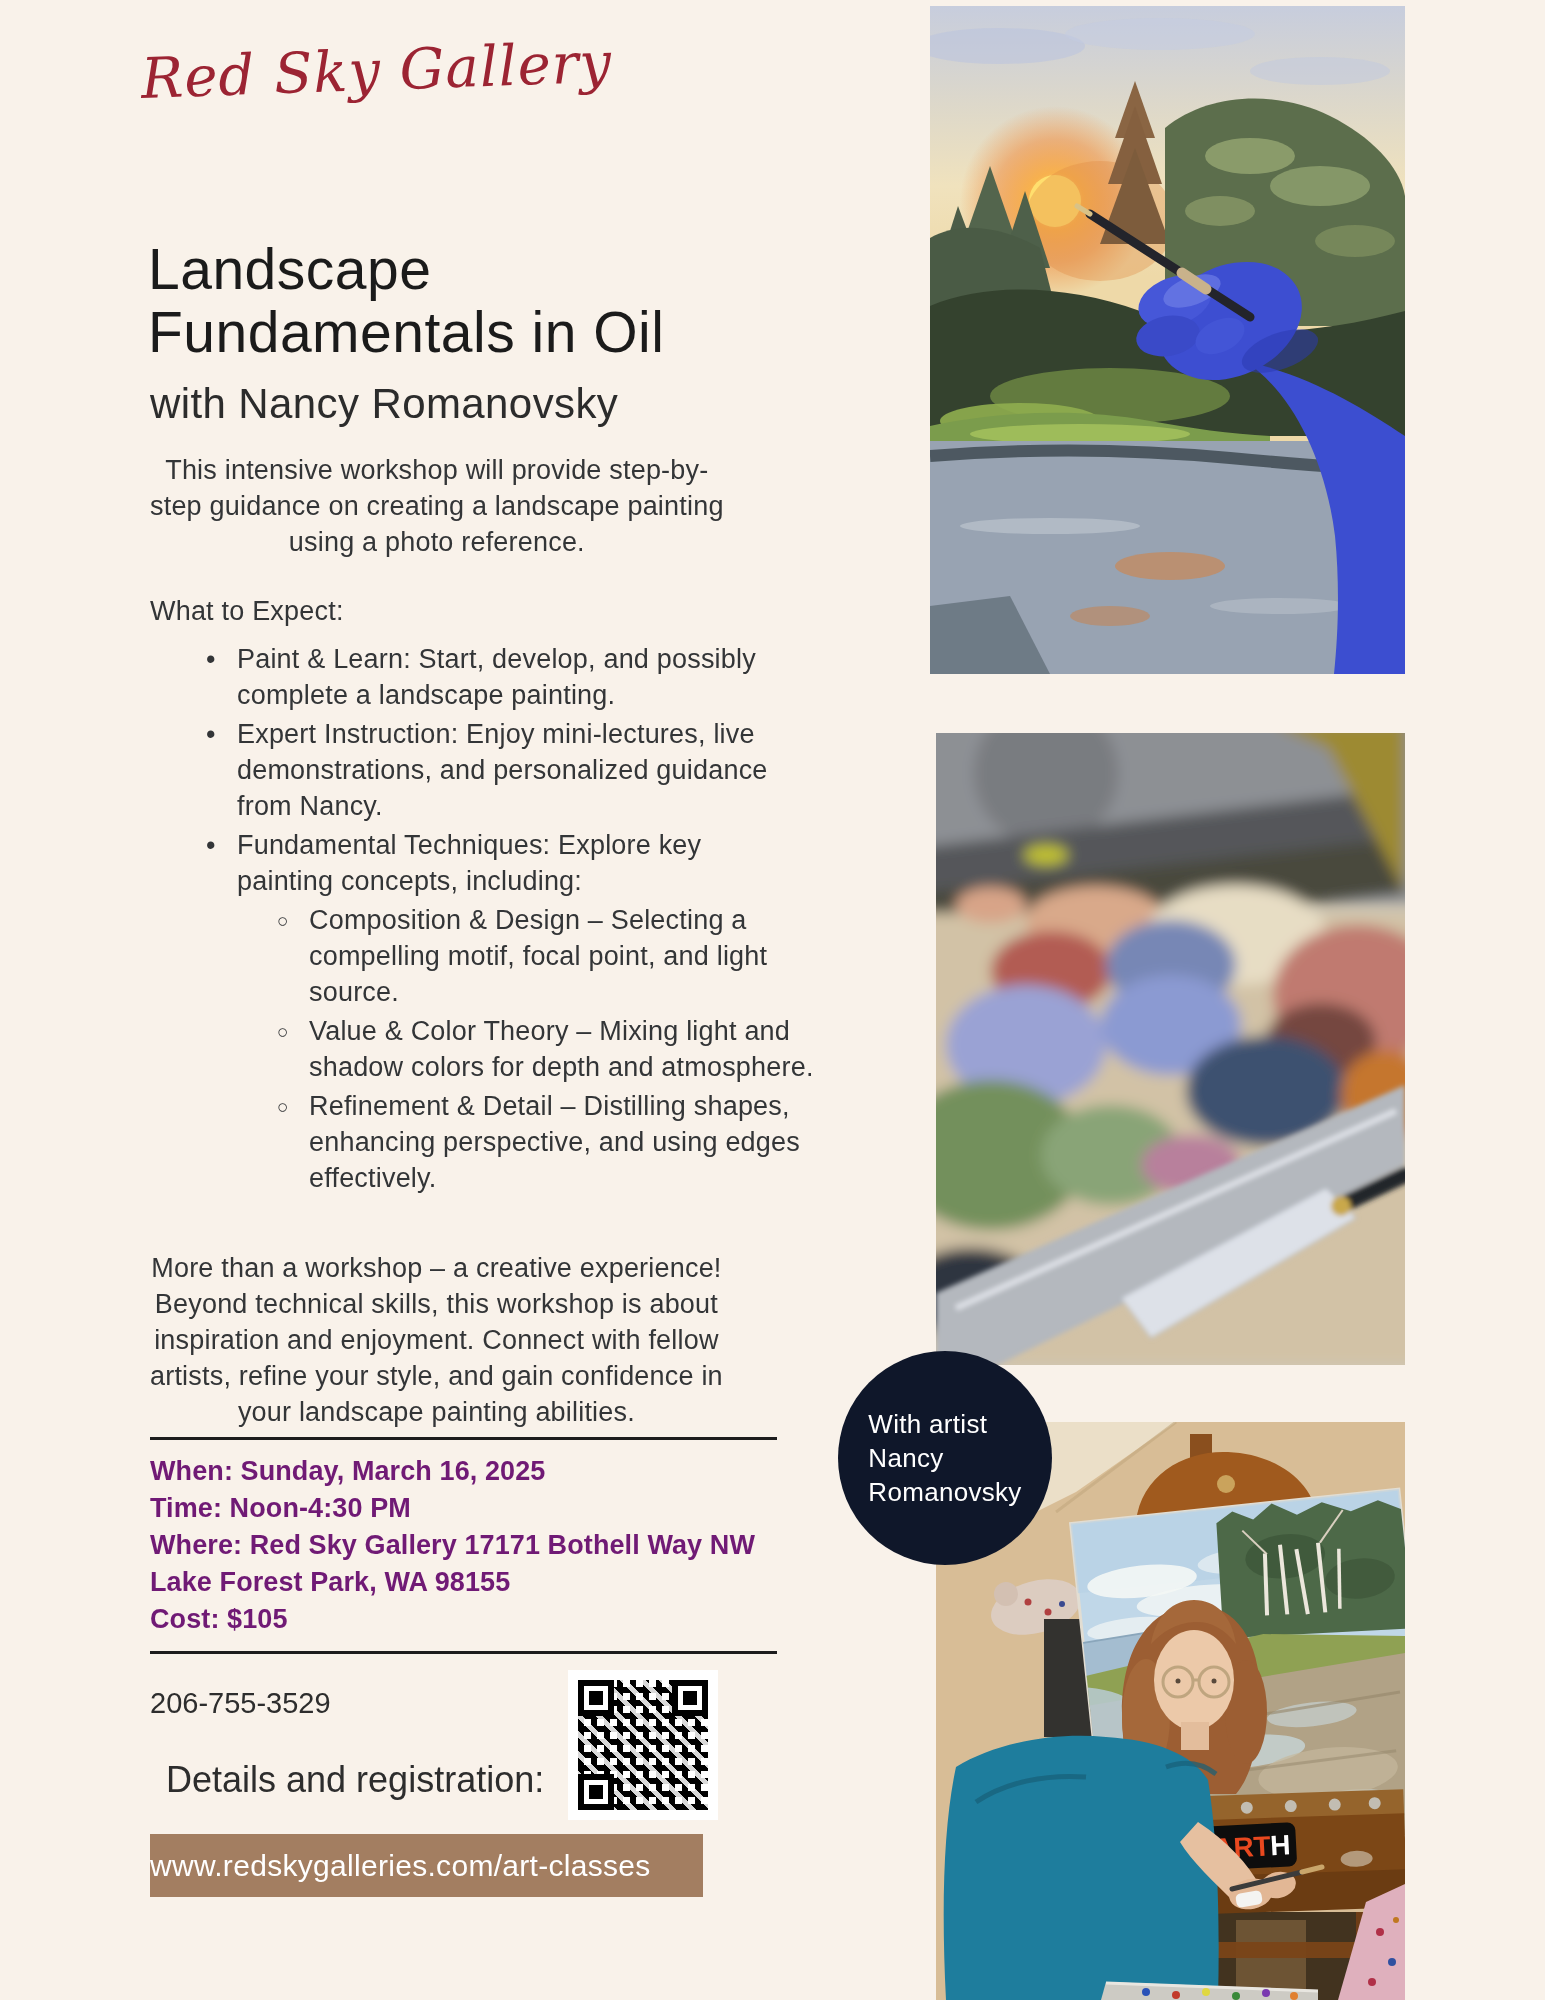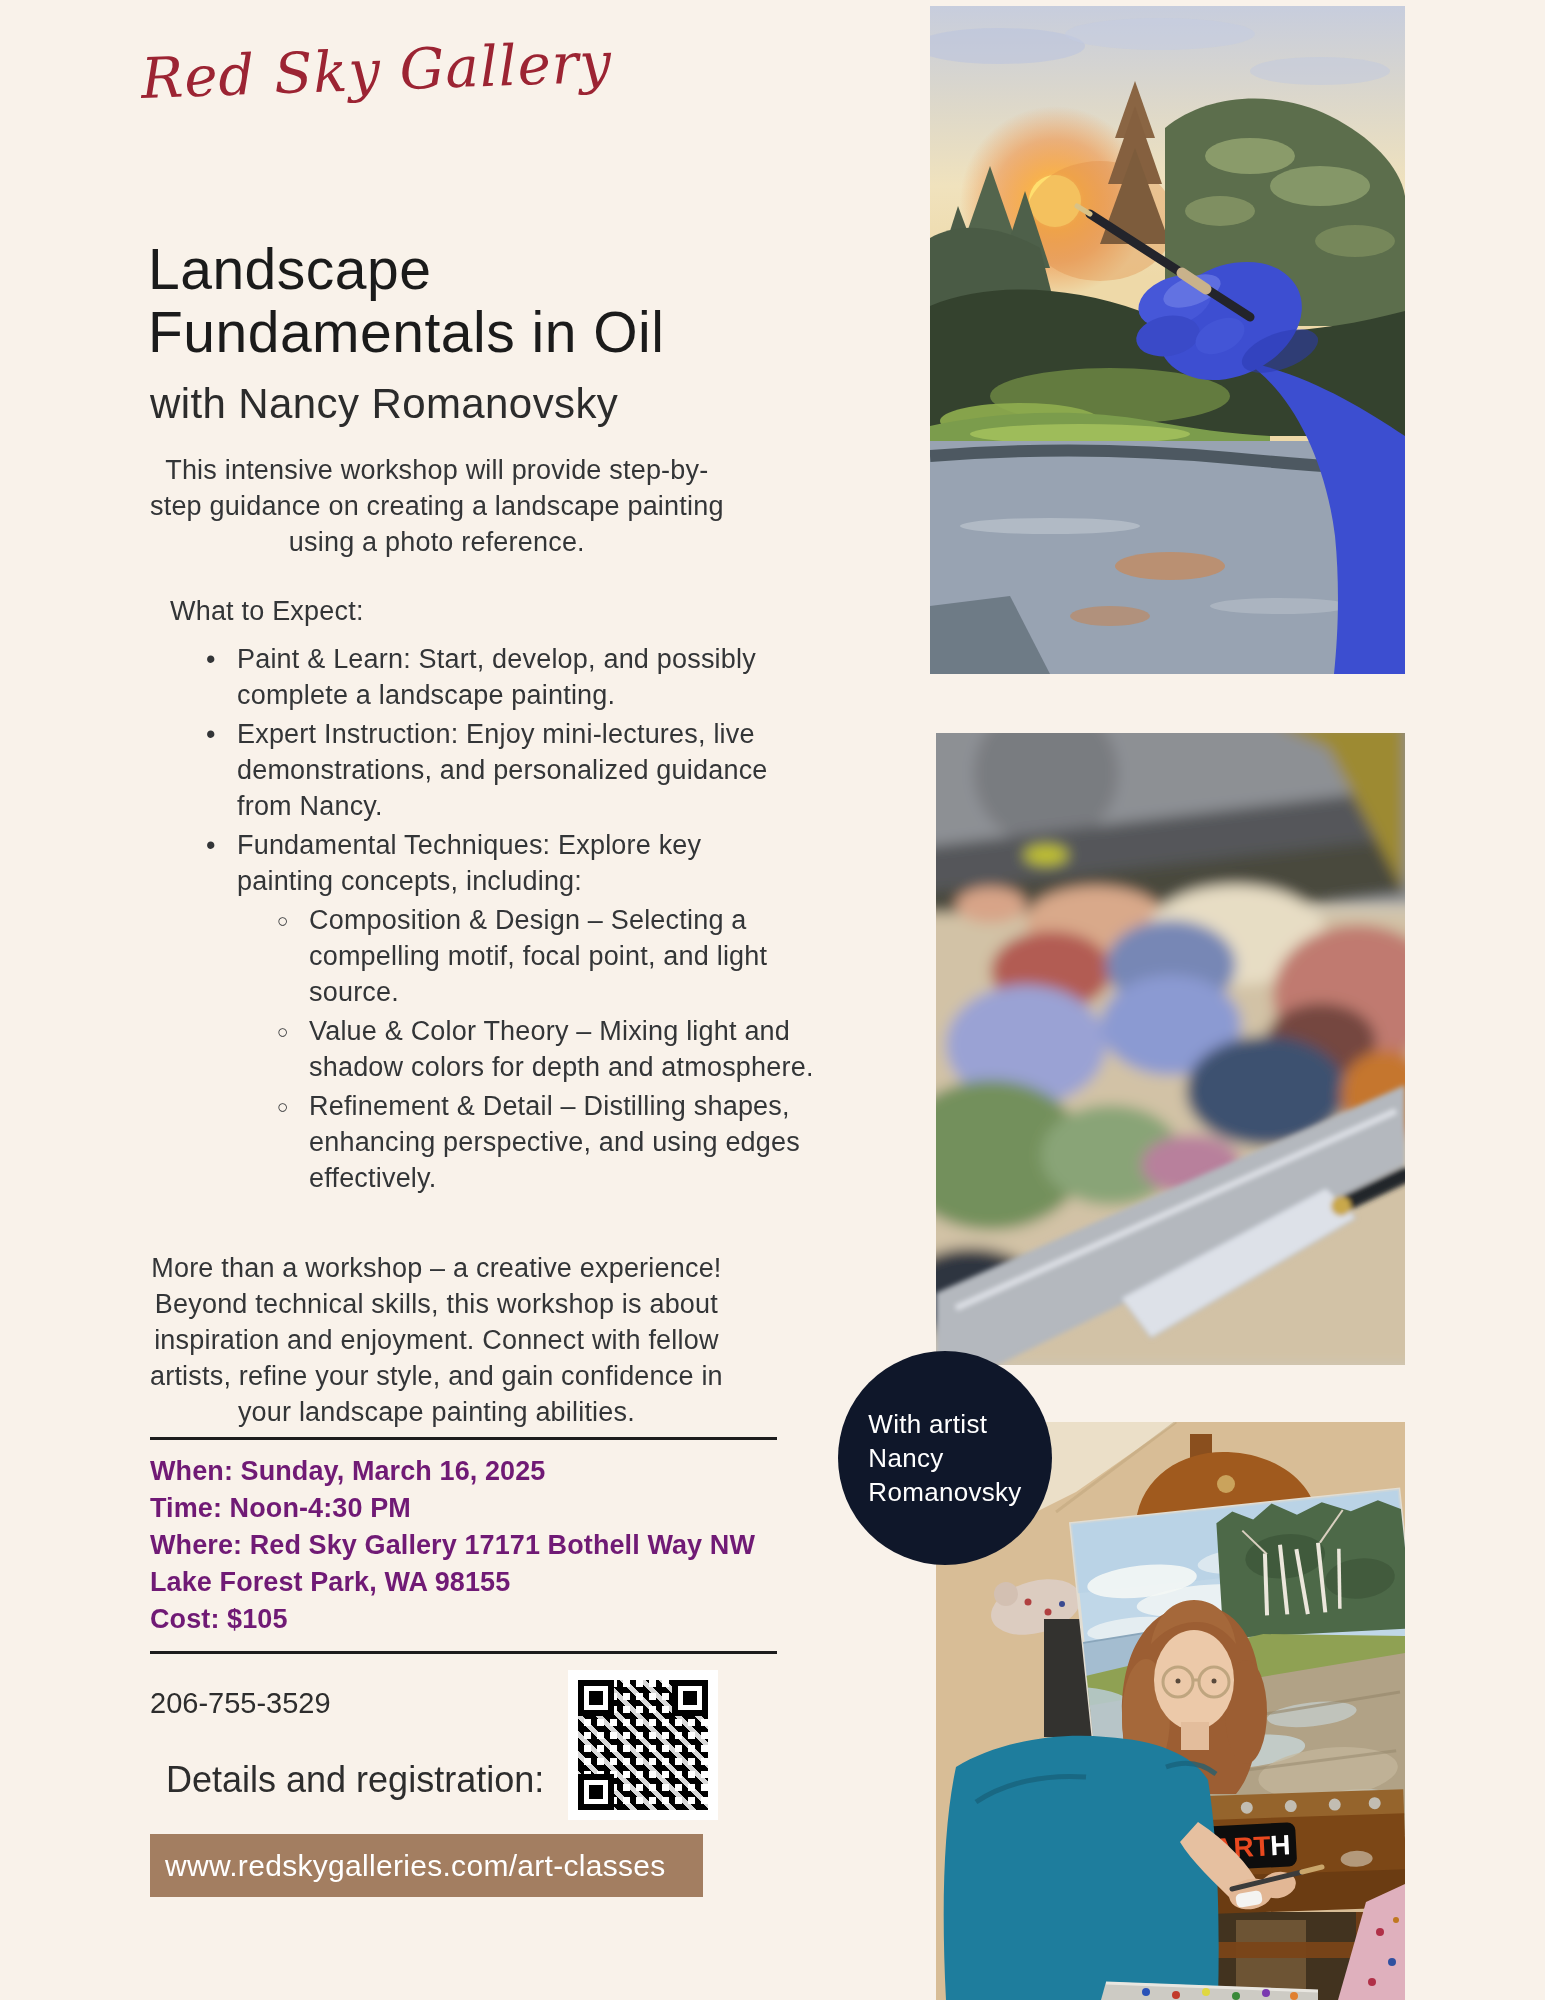--- a/index.html
+++ b/index.html
@@ -11,21 +11,21 @@
   .logo {
     position:absolute; left:140px; top:46px;
     font-family:"DejaVu Serif", serif; font-style:italic;
     font-size:56px; color:#9c2433; letter-spacing:1px;
     transform:rotate(-2deg); transform-origin:left top;
   }
   .title { position:absolute; left:148px; top:238px; font-size:57px; line-height:63px; color:#1b1b1b; letter-spacing:.5px; }
   .subtitle { position:absolute; left:150px; top:380px; font-size:42px; color:#2c2c2c; letter-spacing:.4px; }
   .para { font-size:27px; line-height:36px; color:#333537; white-space:pre-line; letter-spacing:.2px;text-align:center; }
   .intro { position:absolute; left:150px; top:452px; }
-  .expect-heading { position:absolute; left:150px; top:593px;margin-left:20px; }
+  .expect-heading { position:absolute; left:150px; top:593px; }
   ul.list-l1 { position:absolute; left:150px; top:629px; margin:12px; padding:0; list-style:none; width:700px; }
   ul.list-l1 > li { position:relative; padding-left:75px; margin:0 0 3px 0; font-size:27px; line-height:36px; }
   ul.list-l1 > li::before { content:"\2022"; position:absolute; left:44px; top:0; font-size:27px; color:#333537; }
   ul.list-l2 { margin:3px 0 0 0; padding:0; list-style:none; }
   ul.list-l2 > li { position:relative; padding-left:72px; margin:0 0 3px 0; }
   ul.list-l2 > li::before { content:"\25CB"; position:absolute; left:40px; top:1px; font-size:19px; color:#333537; }
   .closing { position:absolute; left:150px; top:1206px;margin-top:44px; }
   .divider { position:absolute; left:150px; width:627px; height:3px; background:#1d1d1d; }
   .d1 { top:1437px; } .d2 { top:1651px; }
   .details { position:absolute; left:150px; top:1453px; font-size:27px; line-height:37px; font-weight:bold; color:#701a75; letter-spacing:.1px; }
@@ -37,21 +37,21 @@
       repeating-linear-gradient(45deg, transparent 0 9px, rgba(255,255,255,.85) 9px 14px),
       repeating-linear-gradient(90deg, #000 0 6px, transparent 6px 13px),
       repeating-linear-gradient(0deg, #000 0 6px, transparent 6px 13px);
   }
   .finder { position:absolute; width:36px; height:36px; border:6px solid #000; background:#fff; box-sizing:border-box; }
   .finder::after { content:""; position:absolute; inset:5px; background:#000; }
   .finder.tl { left:10px; top:10px; } .finder.tr { right:10px; top:10px; } .finder.bl { left:10px; bottom:10px; }
   .url-bar {
     position:absolute; left:150px; top:1834px; width:553px; height:63px;
     background:#a37e61; color:#ffffff; font-size:30px; line-height:63px;
-    padding-left:15px; box-sizing:border-box; letter-spacing:.3px;
+    box-sizing:border-box; letter-spacing:.3px;
   }
   .badge {
     position:absolute; left:838px; top:1351px; width:214px; height:214px;
     border-radius:50%; background:#0f172a; color:#ffffff; z-index:5;
     display:flex; align-items:center; justify-content:center; text-align:left;
     font-weight:normal; font-size:26px; line-height:34px; white-space:pre-line; letter-spacing:.3px;
   }
   .photo { position:absolute; overflow:hidden; z-index:1; }
   .photo svg { display:block; }
   .p1 { left:930px; top:6px; width:475px; height:668px; }

